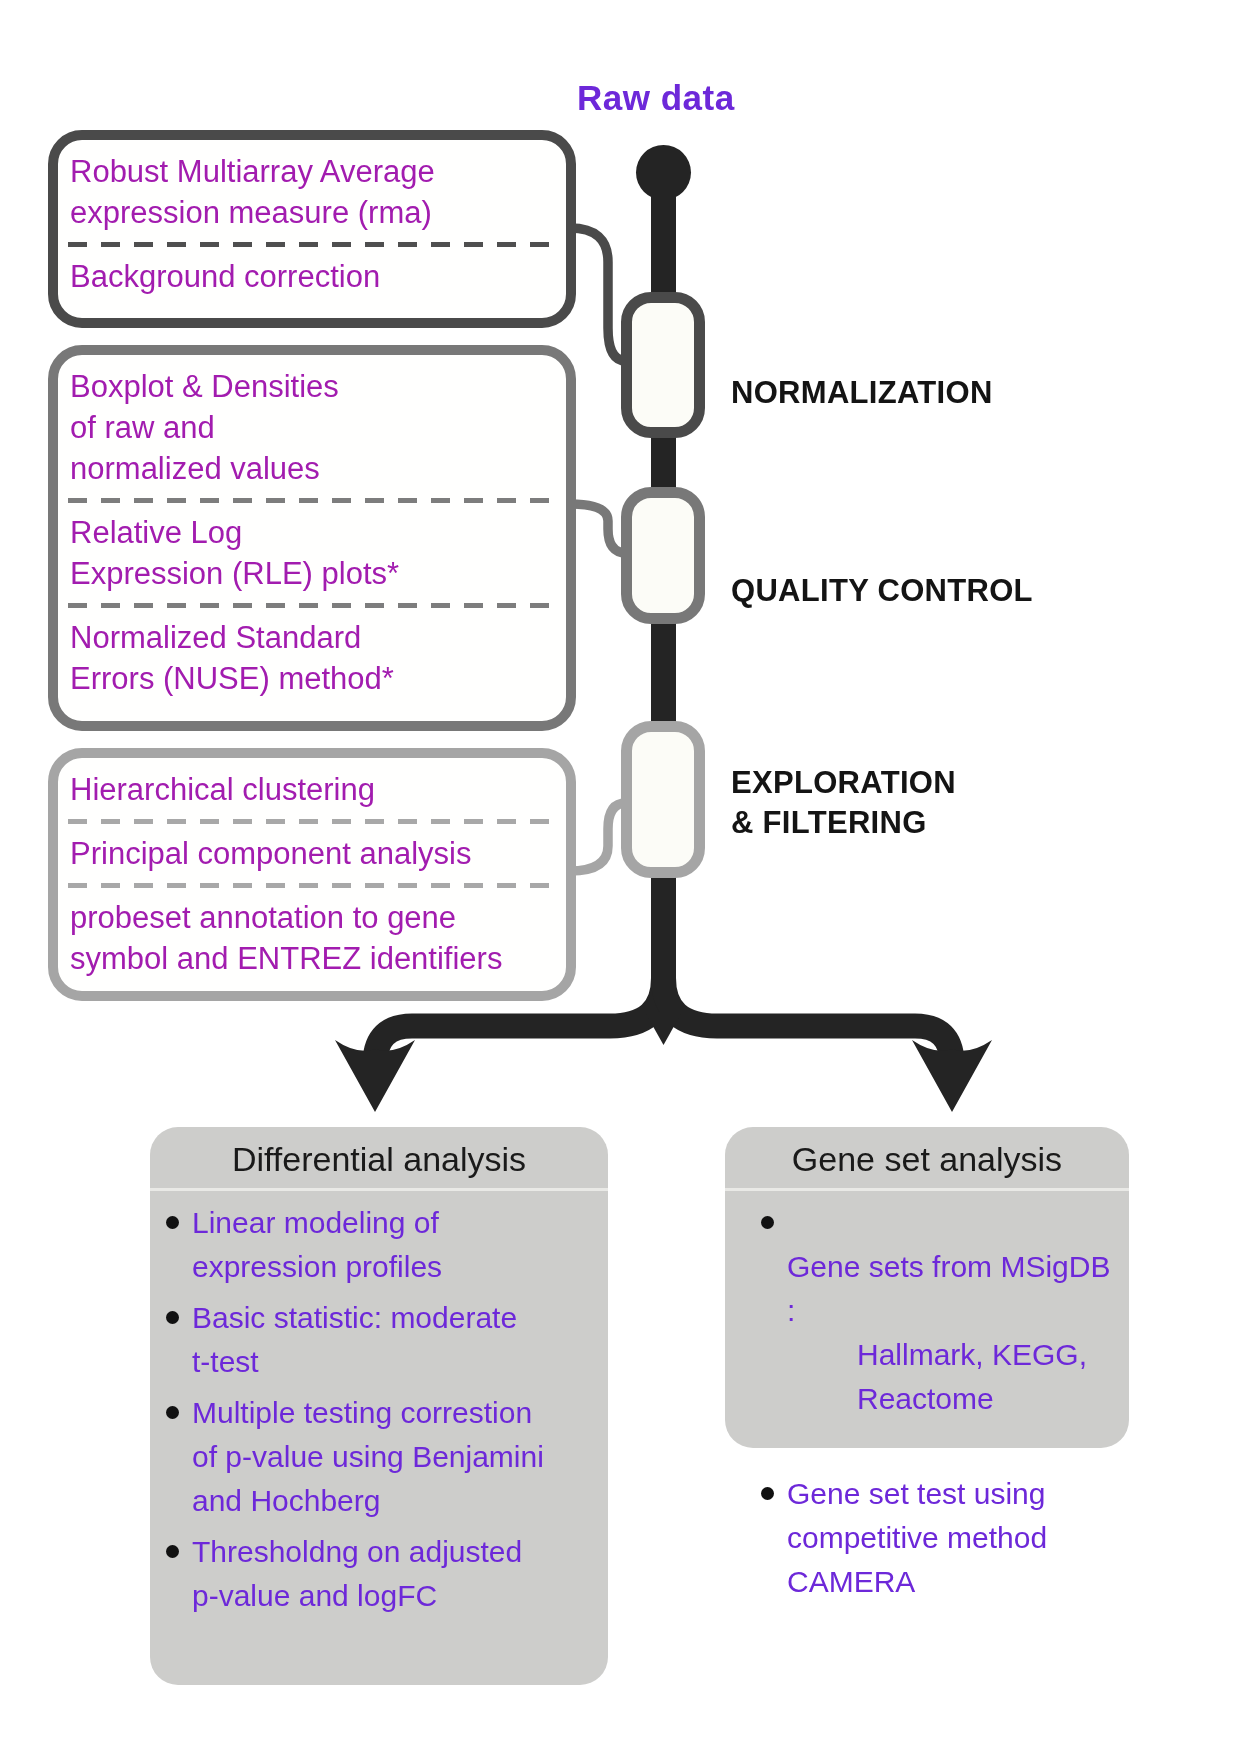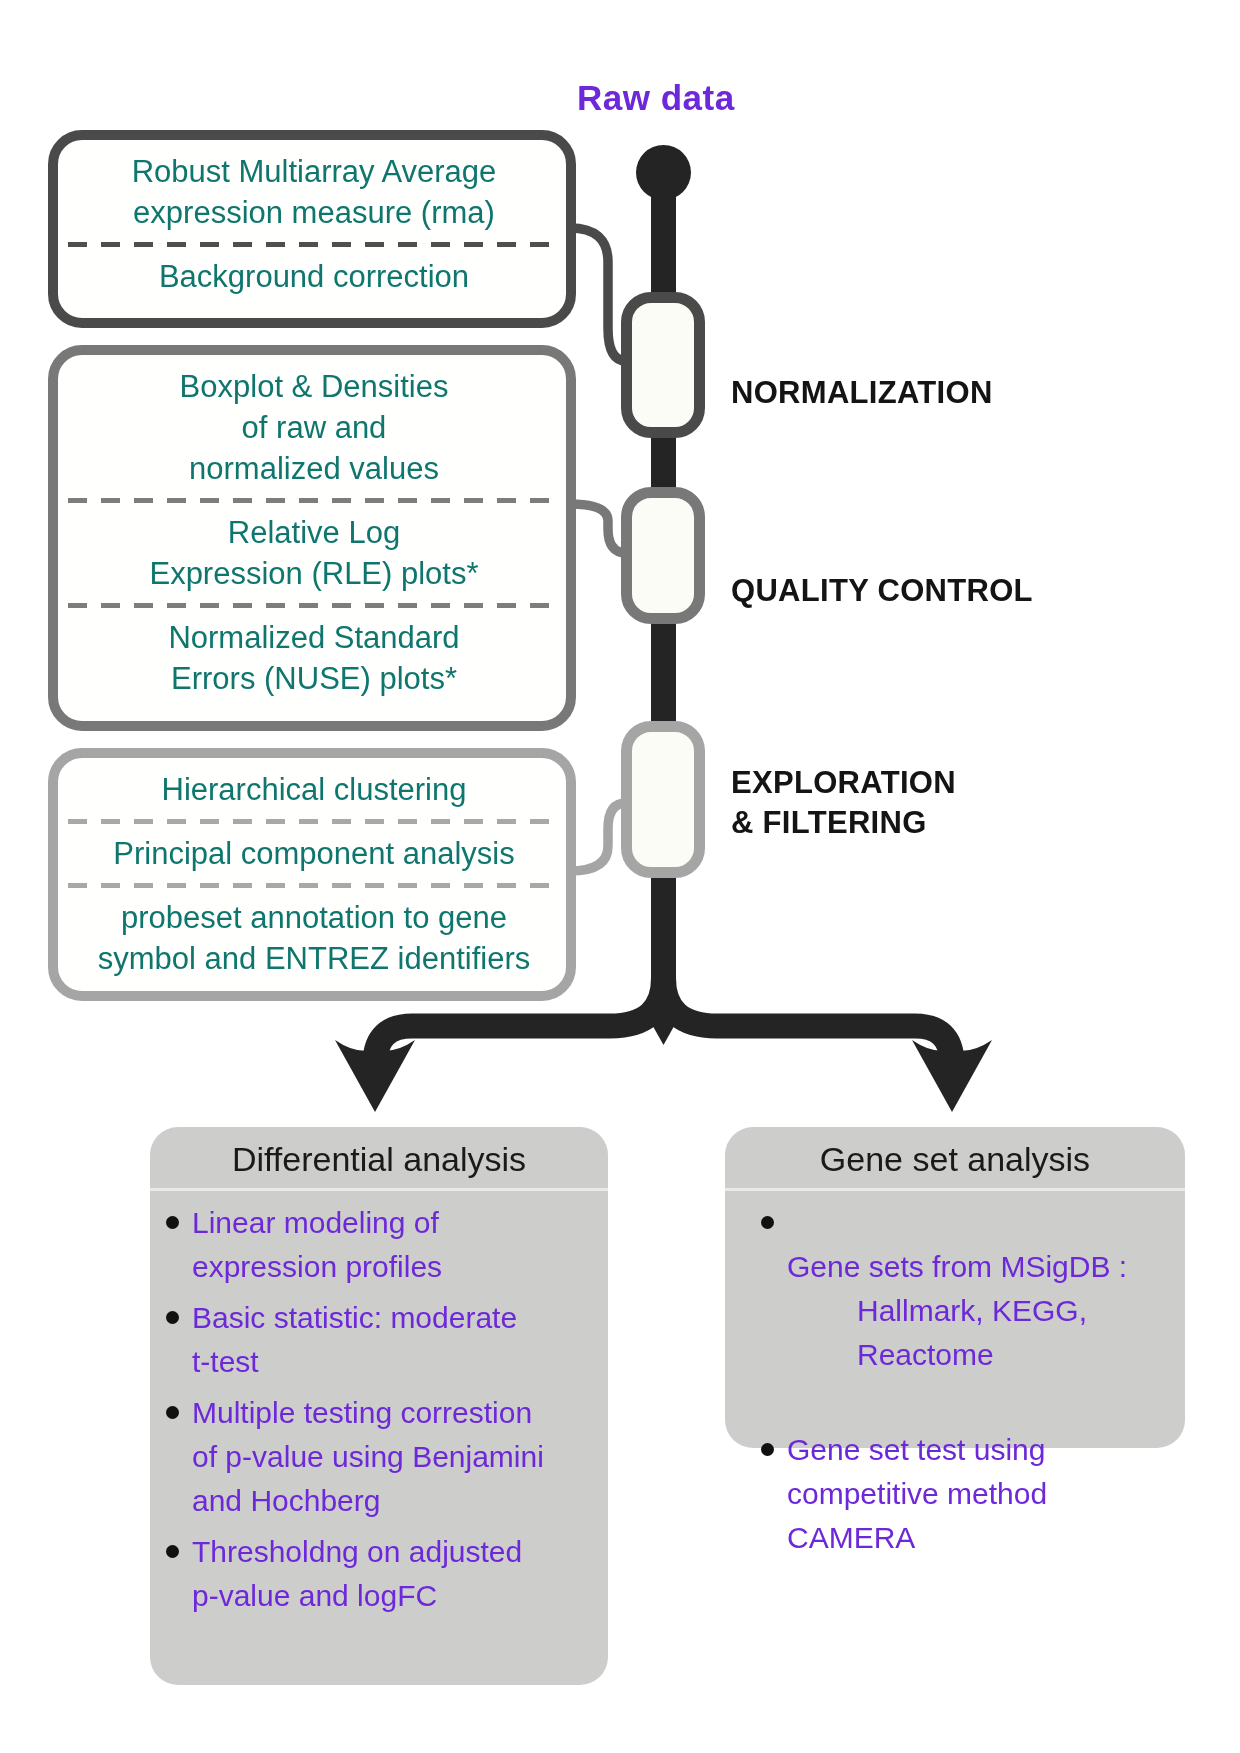--- a/index.html
+++ b/index.html
@@ -50,38 +50,38 @@
   .step-box{
     position:absolute;left:48px;width:528px;
     box-sizing:border-box;border:10px solid #777;
     border-radius:34px;background:#fffffe;
     padding:2px 8px 2px 10px;
   }
   .step-box.b1{top:130px;height:198px;border-color:#4a4a4a;}
   .step-box.b2{top:345px;height:386px;border-color:#787878;}
   .step-box.b3{top:748px;height:253px;border-color:#a5a5a5;}
   .box-item{
-    font-size:31px;line-height:41px;color:#0f766e;
-    white-space:pre-line;padding:9px 0 9px 2px;text-align:center;
+    font-size:31px;line-height:41px;color:#a21caf;
+    white-space:pre-line;padding:9px 0 9px 2px;
   }
   .dashed-divider{
     height:5px;border:none;margin:0;
   }
   .b1 .dashed-divider{background:repeating-linear-gradient(90deg,#4f4f4f 0 19px,transparent 19px 33px);}
   .b2 .dashed-divider{background:repeating-linear-gradient(90deg,#7d7d7d 0 19px,transparent 19px 33px);}
   .b3 .dashed-divider{background:repeating-linear-gradient(90deg,#a8a8a8 0 19px,transparent 19px 33px);}
   
   .overlay-svg{position:absolute;left:0;top:0;width:1240px;height:1753px;pointer-events:none;}
   
   .branch-box{
     position:absolute;background:#cdcdcb;border-radius:28px;
     color:#1c1c1c;
   }
   .branch-box.left{left:150px;top:1127px;width:458px;height:558px;}
-  .branch-box.right{left:725px;top:1127px;width:460px;height:321px;}
+  .branch-box.right{left:725px;top:1127px;width:404px;height:321px;}
   .branch-title{
     text-align:center;font-size:34px;color:#1a1a1a;
     padding:13px 0 9px 0;border-bottom:3px solid #e9e9e6;
   }
   .bullet-list{padding:10px 8px 0 16px;}
   .bullet-item{display:flex;margin-bottom:7px;}
   .bullet-dot{
     flex:none;width:13px;height:13px;border-radius:50%;
     background:#111111;margin:15px 13px 0 0;
   }
@@ -137,21 +137,21 @@
 
   <div class="step-box b2">
     <div class="box-item">Boxplot &amp; Densities
 of raw and
 normalized values</div>
     <div class="dashed-divider"></div>
     <div class="box-item">Relative Log
 Expression (RLE) plots*</div>
     <div class="dashed-divider"></div>
     <div class="box-item">Normalized Standard
-Errors (NUSE) plots*</div>
+Errors (NUSE) method*</div>
   </div>
 
   <div class="step-box b3">
     <div class="box-item">Hierarchical clustering</div>
     <div class="dashed-divider"></div>
     <div class="box-item">Principal component analysis</div>
     <div class="dashed-divider"></div>
     <div class="box-item">probeset annotation to gene
 symbol and ENTREZ identifiers</div>
   </div>

